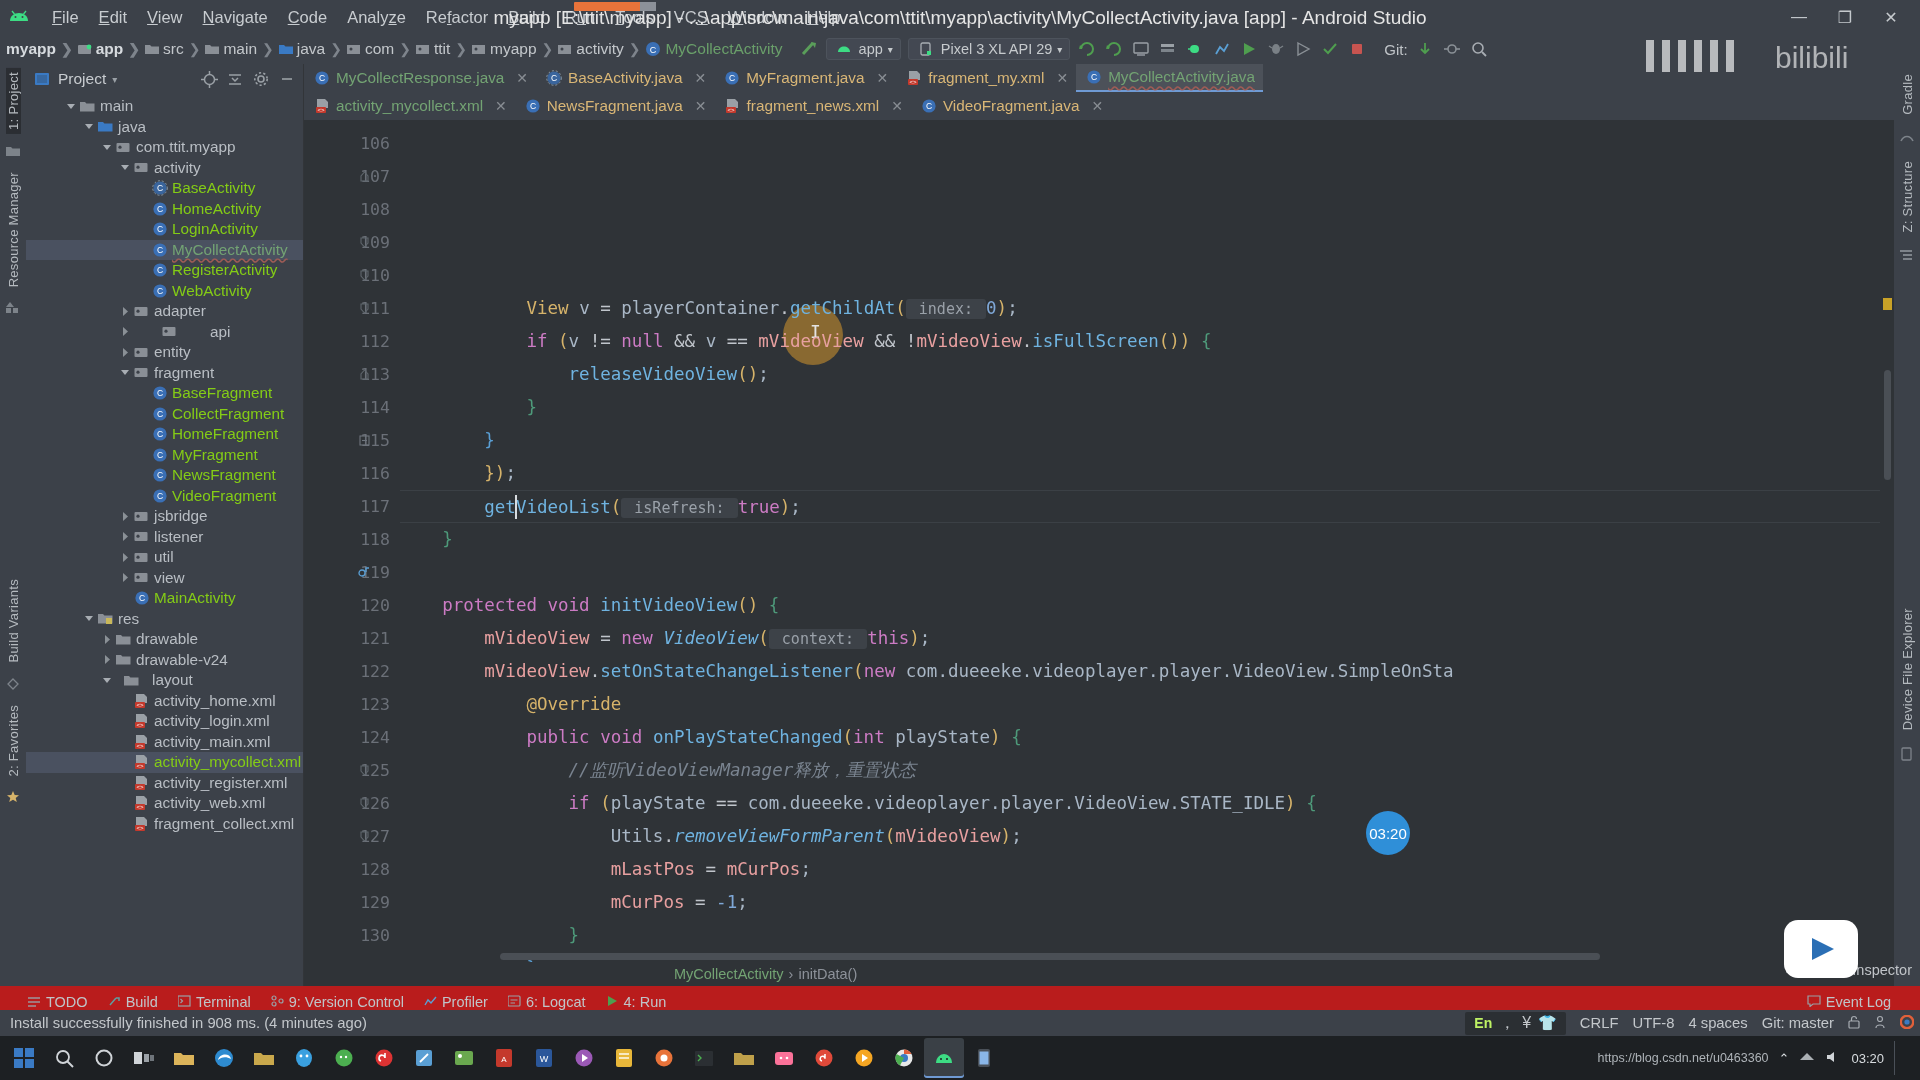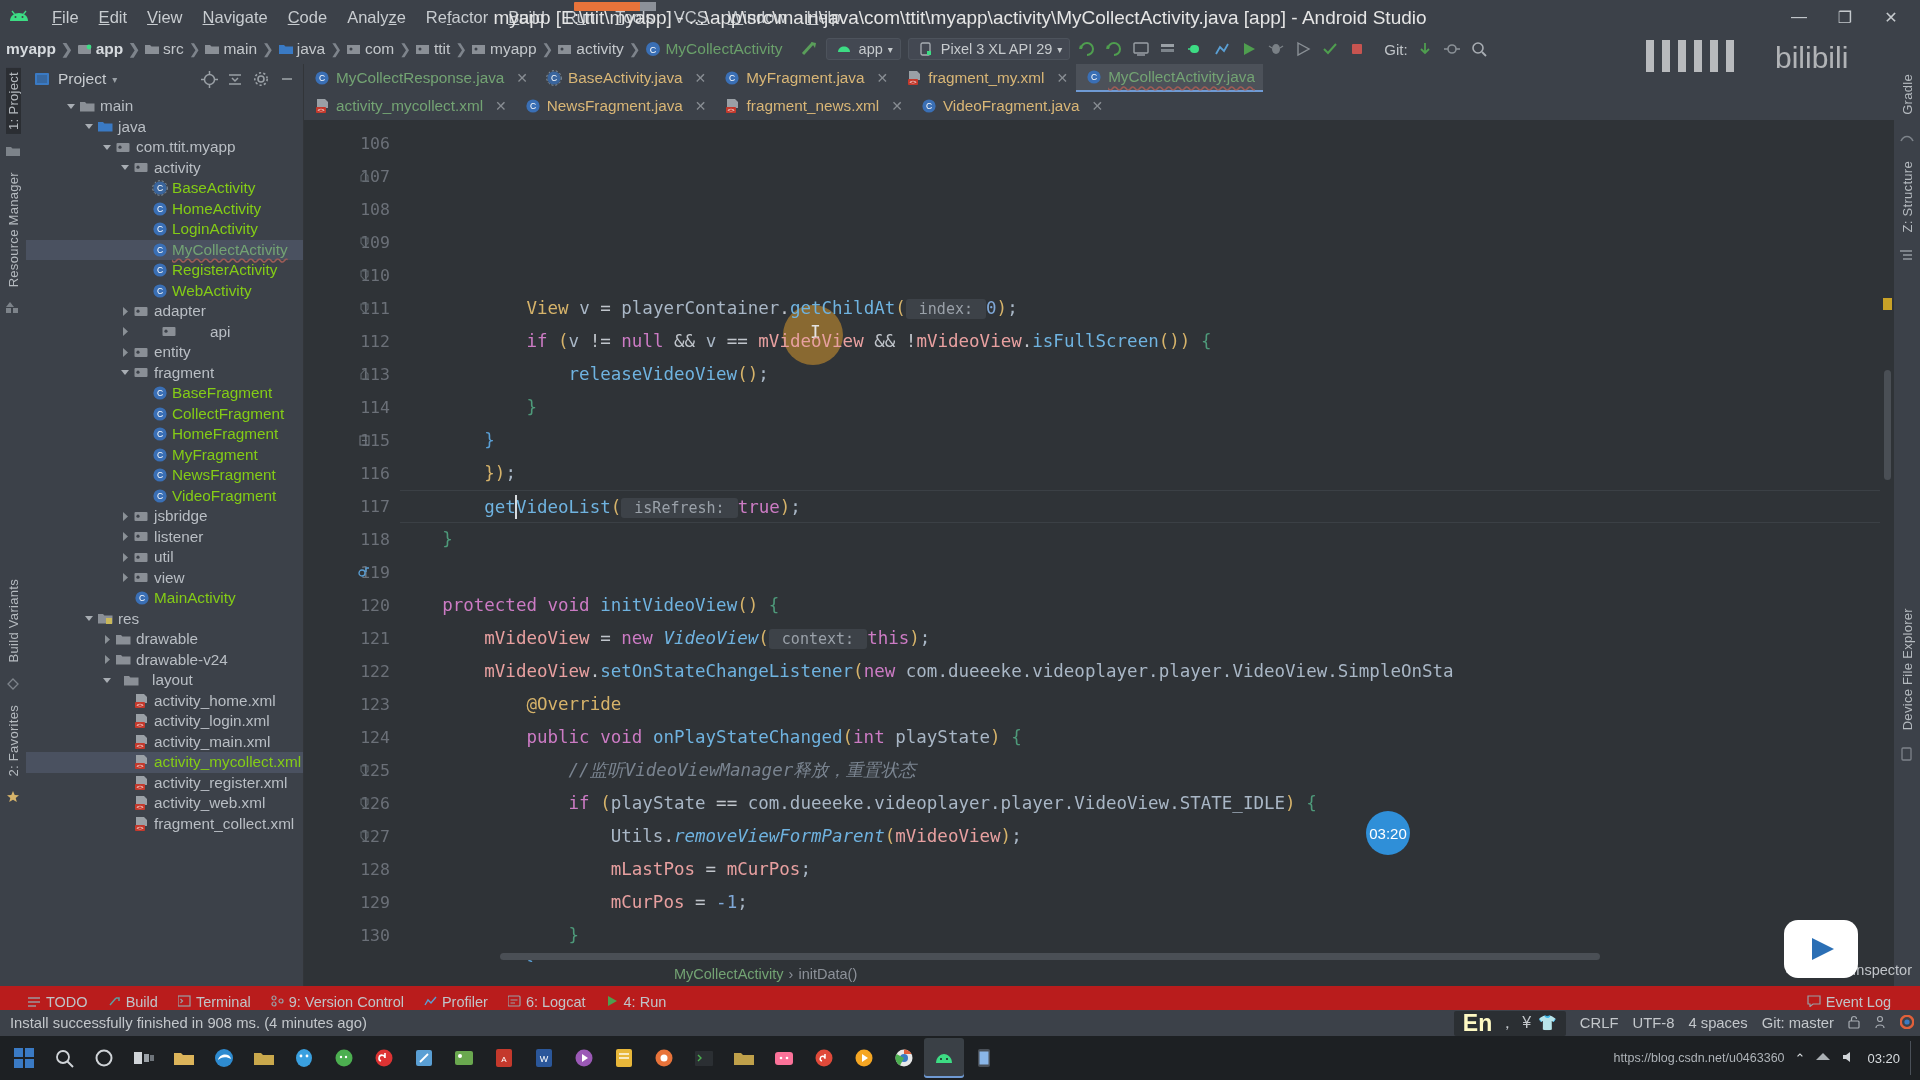--- a/index.html
+++ b/index.html
@@ -114,27 +114,27 @@
 
   
   .botbar { height: 24px; background: #b91c1c; display: flex; align-items: flex-end; padding-left: 28px; gap: 20px; font-size: 14.5px; color: #c0c4c8; flex: 0 0 24px; position: relative; }
   .botitem { display: flex; align-items: center; gap: 5px; white-space: nowrap; }
   .botbar-right { position: absolute; right: 8px; display: flex; align-items: center; gap: 16px; flex-direction: column; }
 
   
   .status { height: 26px; background: #3c4149; display: flex; align-items: center; padding-left: 10px; font-size: 14.8px; color: #c3c7cb; flex: 0 0 26px; position: relative; }
   .status-right { position: absolute; right: 6px; display: flex; align-items: center; gap: 14px; }
   .ime { display: flex; align-items: center; gap: 7px; background: #2b2f33; padding: 1px 9px; border-radius: 2px; }
-  .ime .en { color: #fef9c3; font-size: 23px; font-weight: bold; line-height: 1; }
+  .ime .en { color: #bef264; font-size: 14px; font-weight: bold; line-height: 1; }
 
   
   .taskbar { height: 44px; background: #1d2023; display: flex; align-items: center; padding: 0 4px; flex: 0 0 44px; position: relative; }
   .tb-item { width: 40px; height: 40px; display: flex; align-items: center; justify-content: center; border-radius: 3px; }
   .tb-item.act { background: #3a4046; box-shadow: inset 0 -2px 0 #6f9ad4; }
-  .tray { position: absolute; right: 4px; display: flex; align-items: center; gap: 10px; color: #d8dcdf; font-size: 13px; }
+  .tray { position: absolute; right: 20px; display: flex; align-items: center; gap: 10px; color: #d8dcdf; font-size: 13px; }
   .watermark-tray { color: #aeb3b8; font-size: 12.5px; }
 
   
   .wm-bili { position: absolute; top: 30px; right: 20px; opacity: .75; pointer-events: none; }
   .wm-tu { position: absolute; top: 40px; right: 250px; opacity: .8; pointer-events:none; }
   .wm-logo { position: absolute; right: 60px; bottom: 90px; }
   .wm-clock { position:absolute; width:44px; height:44px; border-radius:50%; background:#2f8fd8; display:flex; align-items:center; justify-content:center; color:#fff; font-size:15px; }
 
   .scrollbar-h { position: absolute; left: 100px; right: 280px; bottom: 2px; height: 7px; background: #4a4f55; border-radius: 4px; }
   .scrollbar-v { position: absolute; right: 3px; top: 250px; width: 7px; height: 110px; background: #4a4f55; border-radius: 4px; }

